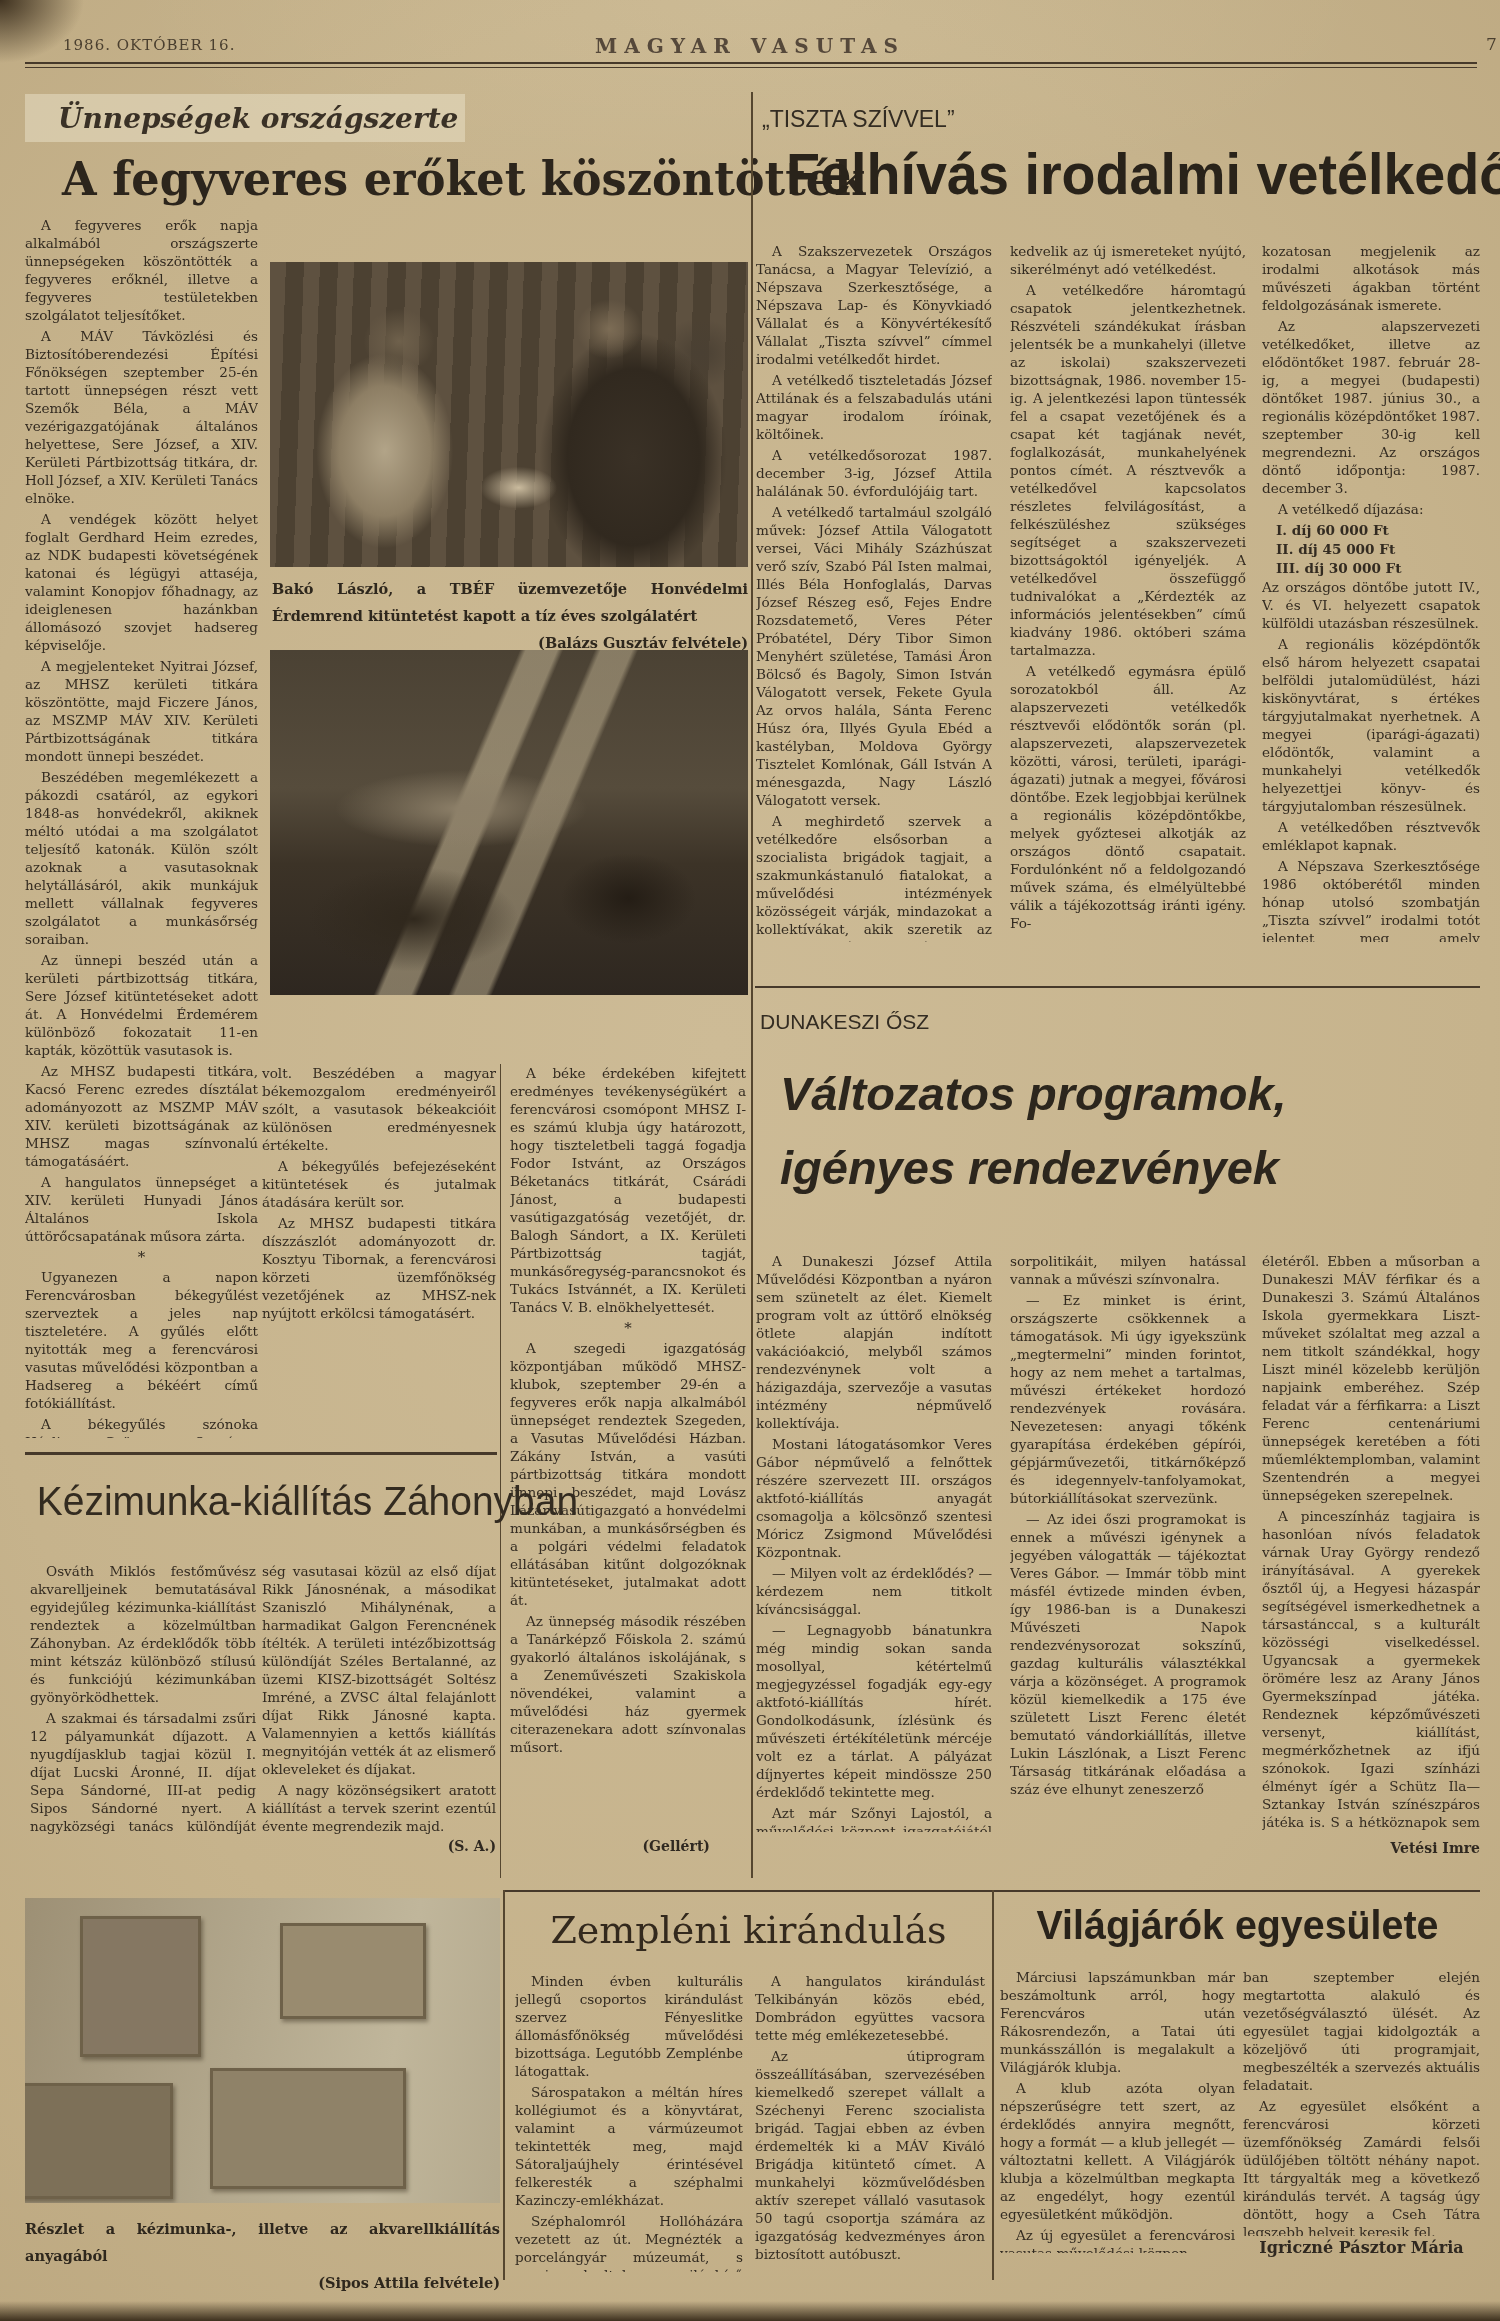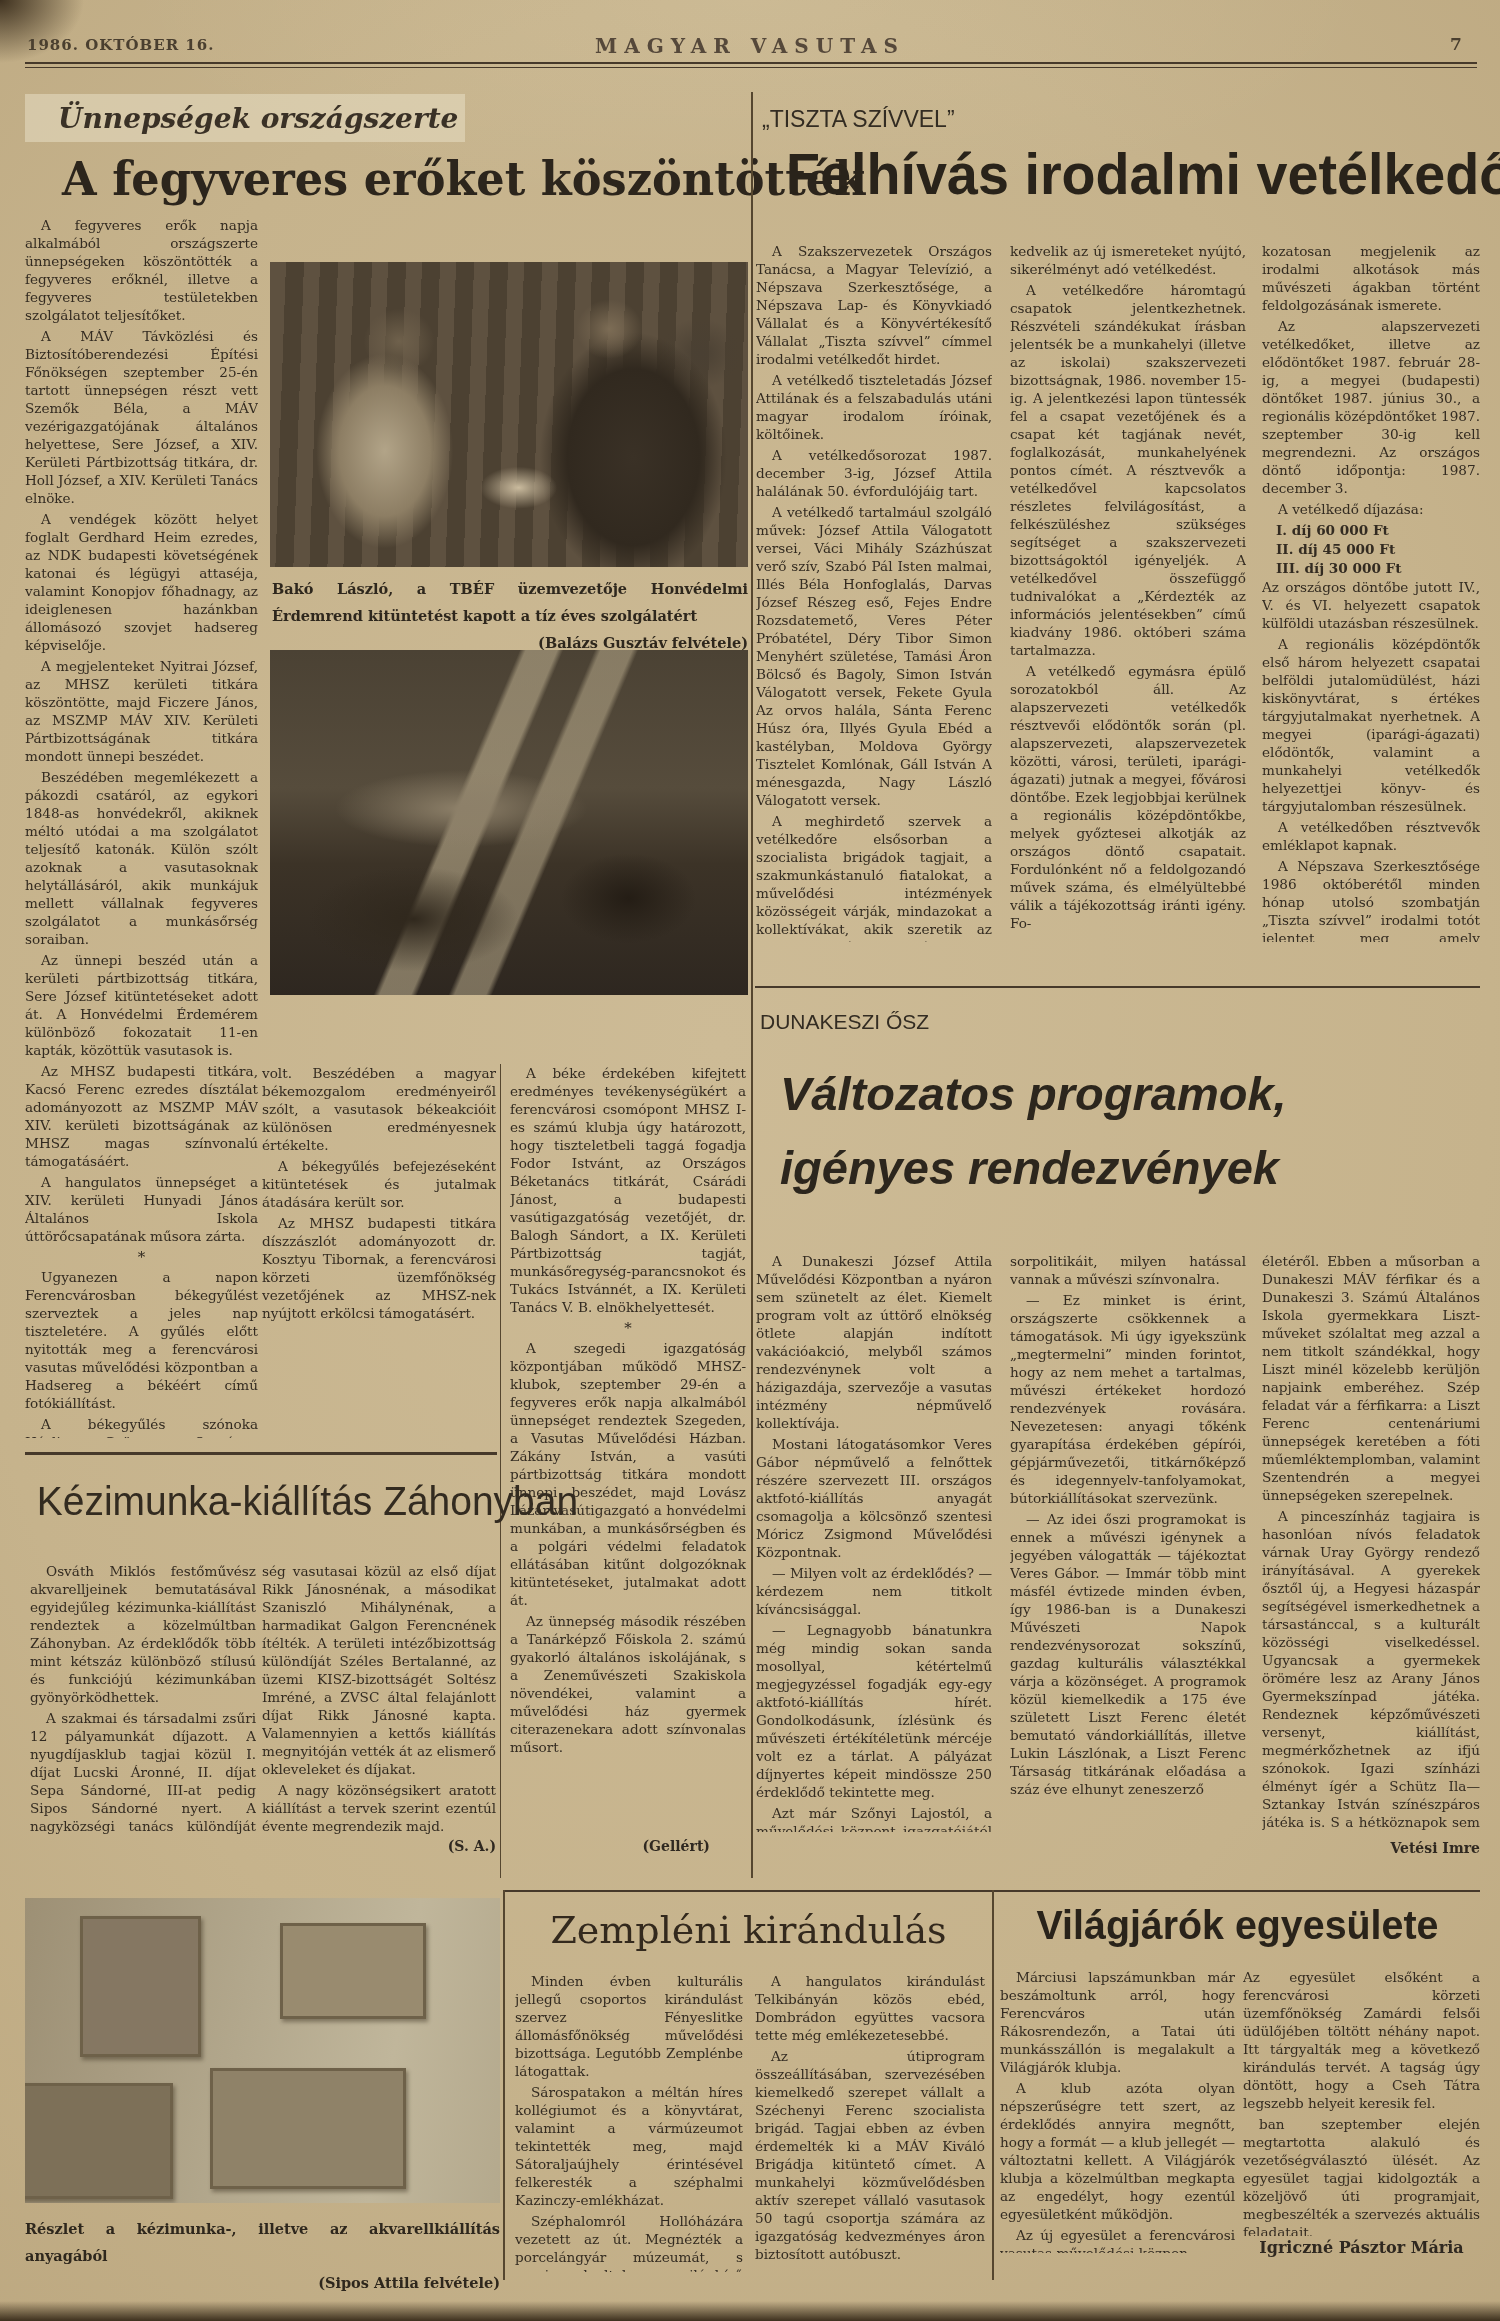--- a/index.html
+++ b/index.html
@@ -6,21 +6,21 @@
   #page{position:relative;width:1500px;height:2321px;overflow:hidden;
     background:
       radial-gradient(ellipse 120px 90px at 0px 0px, rgba(40,28,14,.85), rgba(40,28,14,0) 70%),
       radial-gradient(ellipse 900px 300px at 50% 0%, rgba(255,246,220,.10), rgba(0,0,0,0) 70%),
       radial-gradient(ellipse 1400px 1900px at 48% 45%, #cdbb96 0%, #c6b38c 55%, #b9a47c 100%);
     font-family:"DejaVu Serif","Liberation Serif",serif;color:#2f2820;}
   #page::after{content:"";position:absolute;left:0;right:0;bottom:0;height:20px;
     background:linear-gradient(to bottom, rgba(46,34,18,0), rgba(46,34,18,.9));}
   .abs{position:absolute;}
   
-  .hdr{font-weight:bold;font-size:15px;letter-spacing:1px;color:#4a3f2f;}
+  .hdr{font-weight:normal;font-size:15px;letter-spacing:1px;color:#4a3f2f;margin-left:36px;}
   .masthead{letter-spacing:7px;font-size:20px;color:#55483a;font-weight:bold;text-align:center;}
   .rule{background:#46392a;}
   .vrule{background:#55462f;}
   
   .kickband{background:rgba(231,222,196,.55);}
   .kicker-italic{font-style:italic;font-weight:bold;font-size:28px;color:#3a3126;}
   .headline-serif{font-weight:bold;font-size:46px;transform:scaleX(.97);transform-origin:left;
     color:#2c251c;white-space:nowrap;}
   .kicker-sans{font-family:"Liberation Sans",sans-serif;font-size:23px;color:#332c22;}
   .headline-sans{font-family:"Liberation Sans",sans-serif;font-weight:bold;font-size:58px;
@@ -204,18 +204,18 @@
       <p>Az útiprogram összeállításában, szervezésében kiemelkedő szerepet vállalt a Széchenyi Ferenc szocialista brigád. Tagjai ebben az évben érdemelték ki a MÁV Kiváló Brigádja kitüntető címet. A munkahelyi közművelődésben aktív szerepet vállaló vasutasok 50 tagú csoportja számára az igazgatóság kedvezményes áron biztosított autóbuszt.</p>
     </div>
 
   <div class="abs headline-sans" style="left:995px;top:1902px;width:485px;font-size:41px;">Világjárók egyesülete</div>
   <div class="abs col" style="left:1000px;top:1968px;width:235px;height:285px;">
       <p>Márciusi lapszámunkban már beszámoltunk arról, hogy Ferencváros után Rákosrendezőn, a Tatai úti munkásszállón is megalakult a Világjárók klubja.</p>
       <p>A klub azóta olyan népszerűségre tett szert, az érdeklődés annyira megnőtt, hogy a formát — a klub jellegét — változtatni kellett. A Világjárók klubja a közelmúltban megkapta az engedélyt, hogy ezentúl egyesületként működjön.</p>
       <p>Az új egyesület a ferencvárosi vasutas művelődési közpon-</p>
     </div>
   <div class="abs col contfirst" style="left:1243px;top:1968px;width:237px;height:268px;">
+      <p>ban szeptember elején megtartotta alakuló és vezetőségválasztó ülését. Az egyesület tagjai kidolgozták a közeljövő úti programjait, megbeszélték a szervezés aktuális feladatait.</p>
       <p>Az egyesület elsőként a ferencvárosi körzeti üzemfőnökség Zamárdi felsői üdülőjében töltött néhány napot. Itt tárgyalták meg a következő kirándulás tervét. A tagság úgy döntött, hogy a Cseh Tátra legszebb helyeit keresik fel.</p>
-      <p>ban szeptember elején megtartotta alakuló és vezetőségválasztó ülését. Az egyesület tagjai kidolgozták a közeljövő úti programjait, megbeszélték a szervezés aktuális feladatait.</p>
     </div>
   <div class="abs sig" style="left:1243px;top:2238px;width:237px;text-align:center;font-size:16px;">Igriczné Pásztor Mária</div>
 
 </div>
 
 </body></html>

